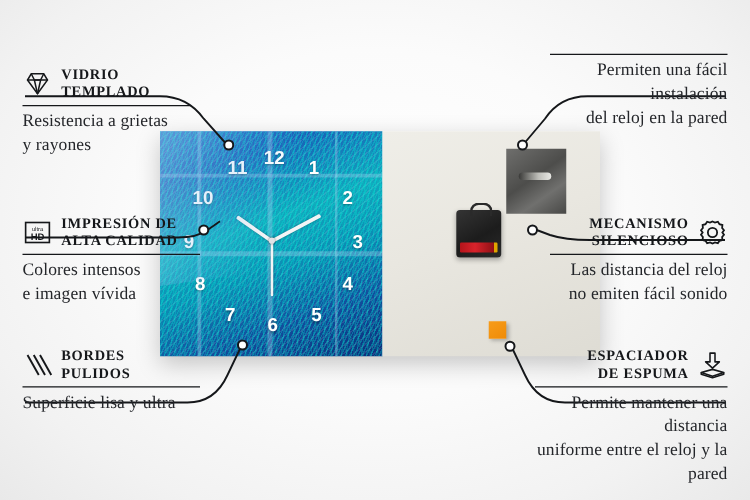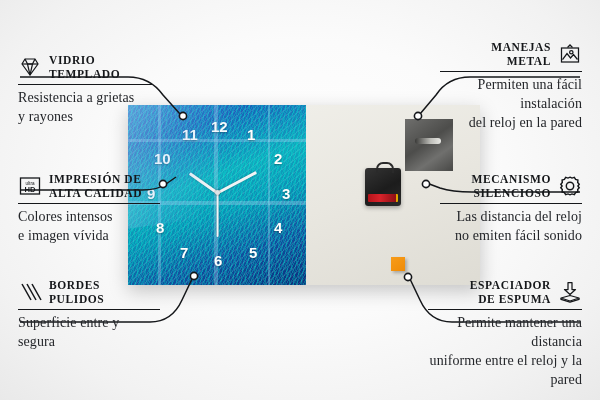--- a/index.html
+++ b/index.html
@@ -219,40 +219,25 @@
               <path d="M14 4 L23 20"></path>
         </g>
           </svg>
       </span>
       <span class="co-title L">
         <span>BORDES</span><br><span>PULIDOS</span>
       </span>
     </div>
     <div class="co-rule"></div>
     <div class="co-sub L">
-      <span>Superficie entre y segura</span>
+      <span>Superficie lisa y ultra</span>
     </div>
   </div>
 
   <div class="callout" style="left:440px;top:40px;width:142px;">
-    <div class="co-head right">
-      <span class="co-title R">
-        <span>MANEJAS</span><br><span>METAL</span>
-      </span>
-      <span class="ic">
-        <svg viewBox="0 0 24 24">
-            <g fill="none" stroke="#15171a" stroke-width="1.25">
-          <path d="M9.5 5.5 L12 3 L14.5 5.5"></path>
-          <rect x="3.5" y="6" width="17" height="14"></rect>
-          <path d="M4.5 17.5 L9 11.5 L12.5 16 L15.5 12.5 L19.5 17.5"></path>
-          <circle cx="13.3" cy="10.2" r="1.7"></circle>
-        </g>
-          </svg>
-      </span>
-    </div>
     <div class="co-rule"></div>
     <div class="co-sub R">
       <span>Permiten una fácil instalación</span><br><span>del reloj en la pared</span>
     </div>
   </div>
 
   <div class="callout" style="left:440px;top:172px;width:142px;">
     <div class="co-head right">
       <span class="co-title R">
         <span>MECANISMO</span><br><span>SILENCIOSO</span>

